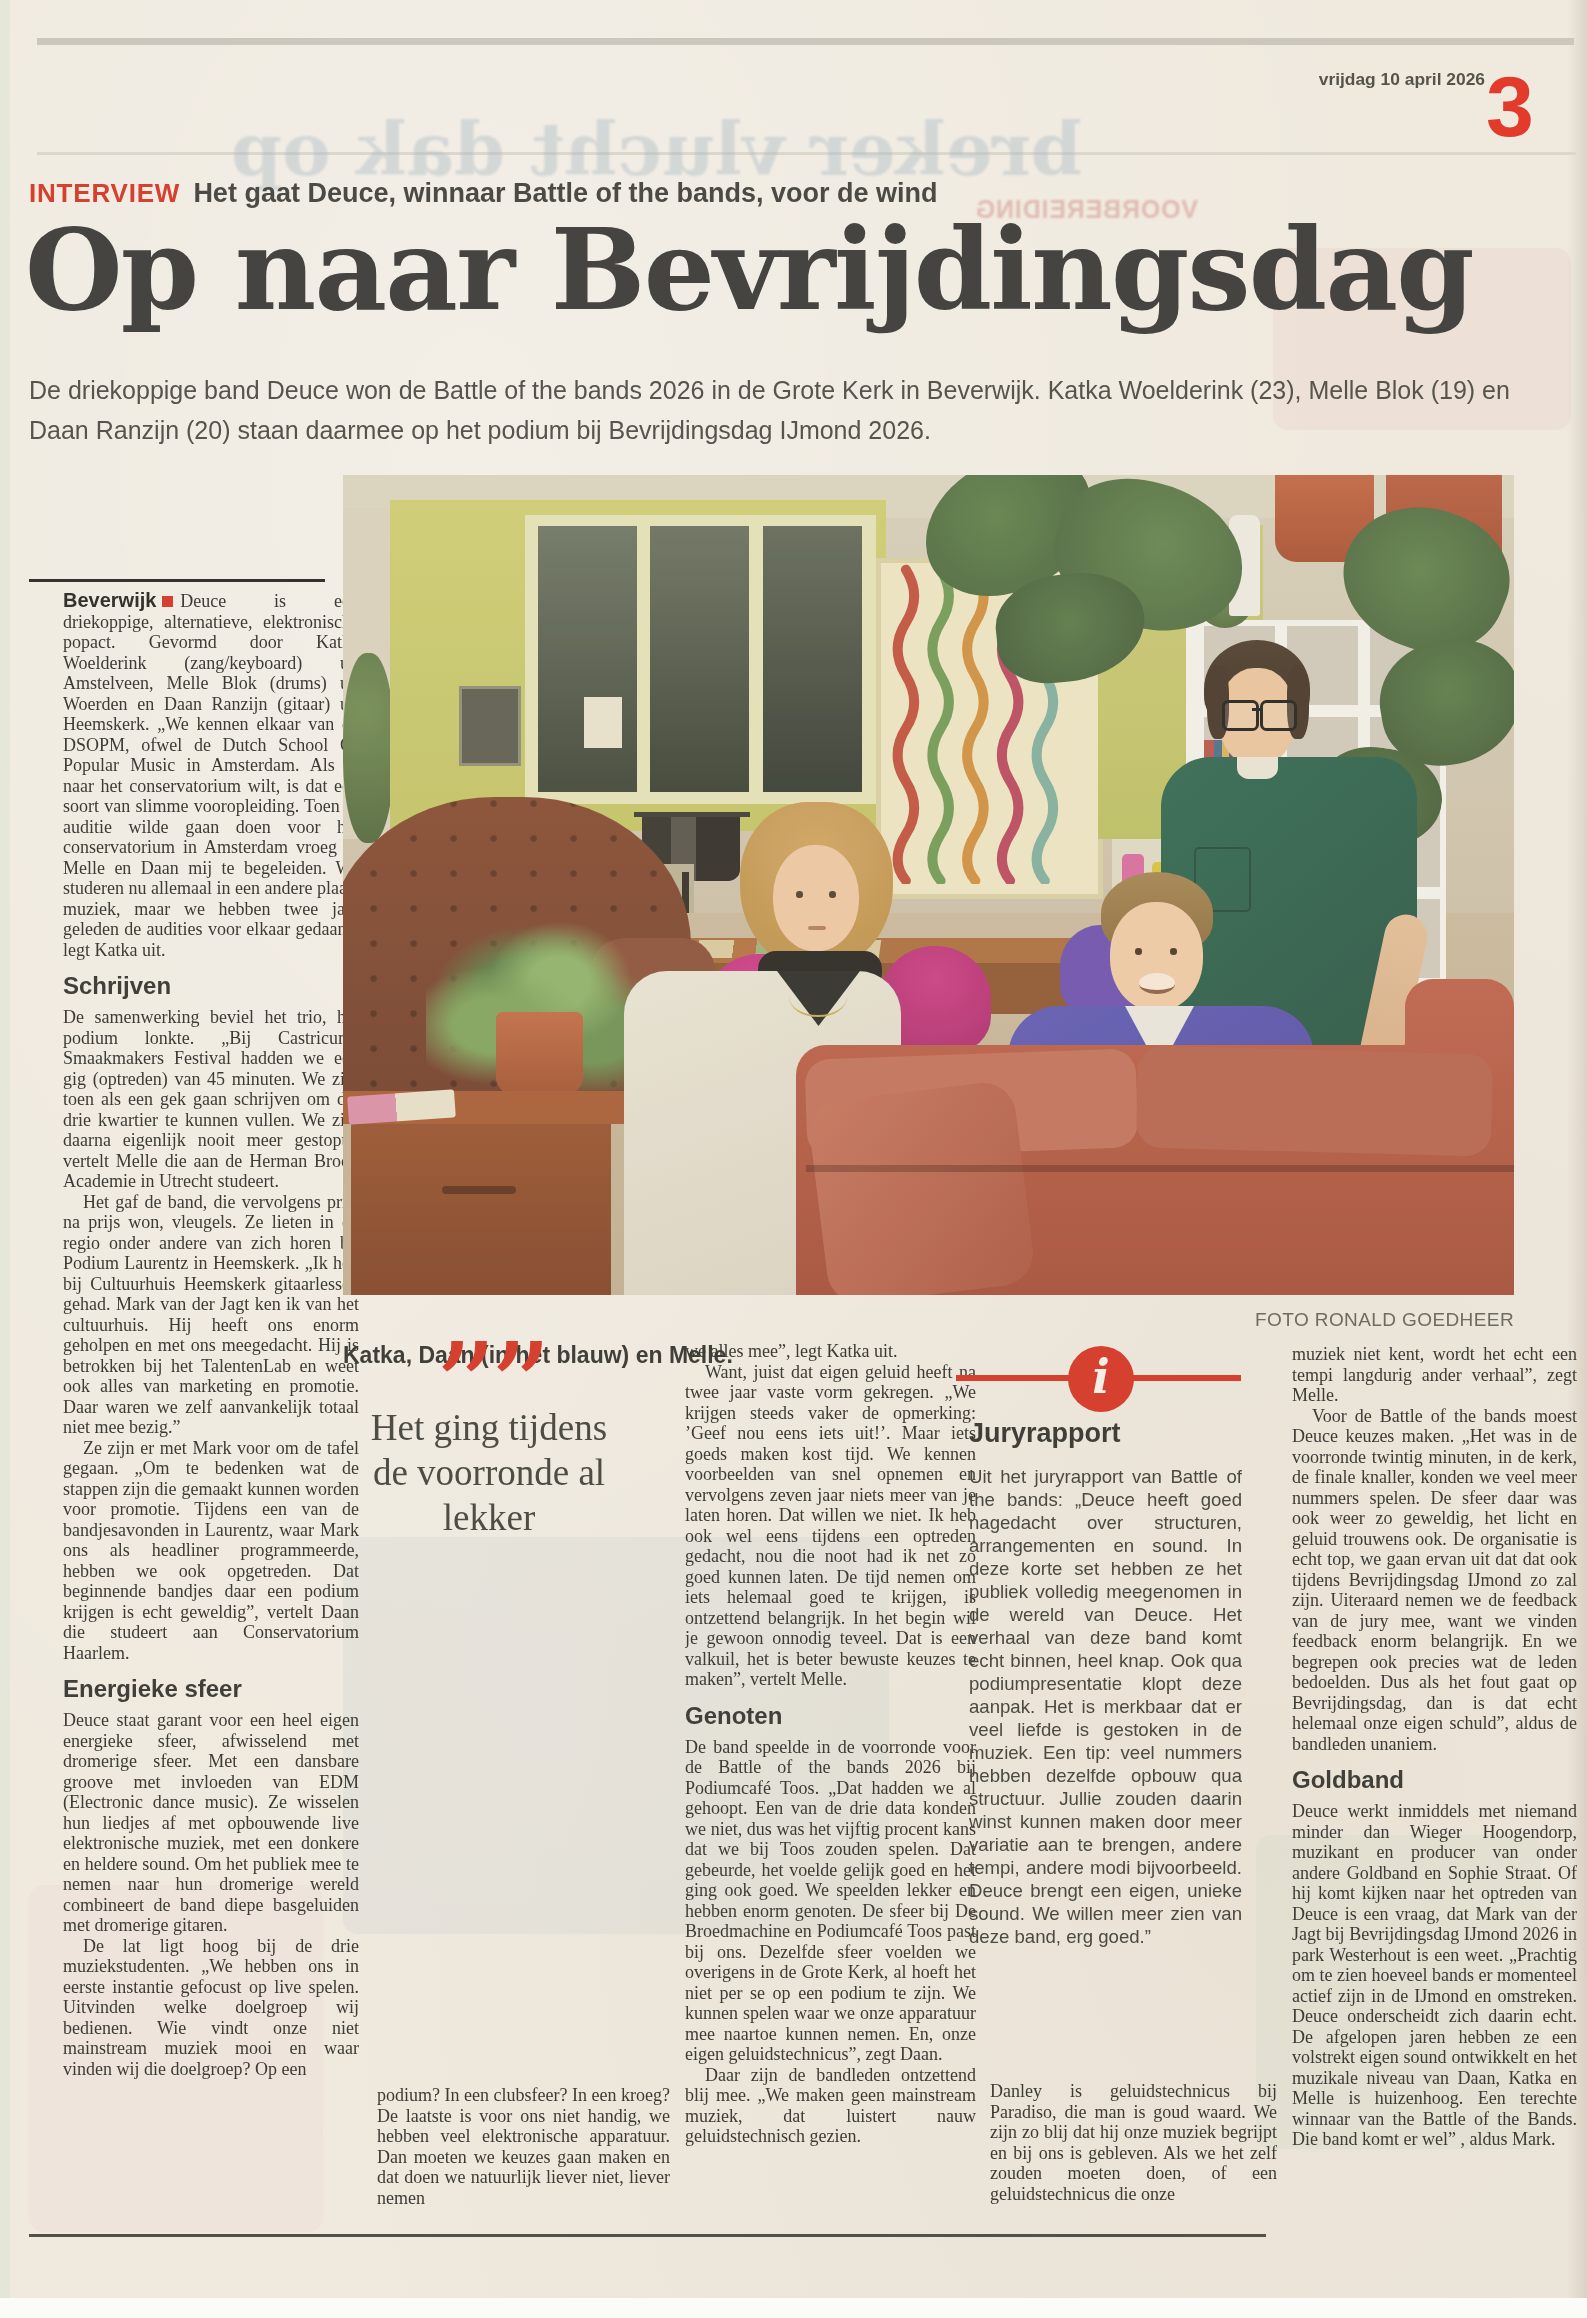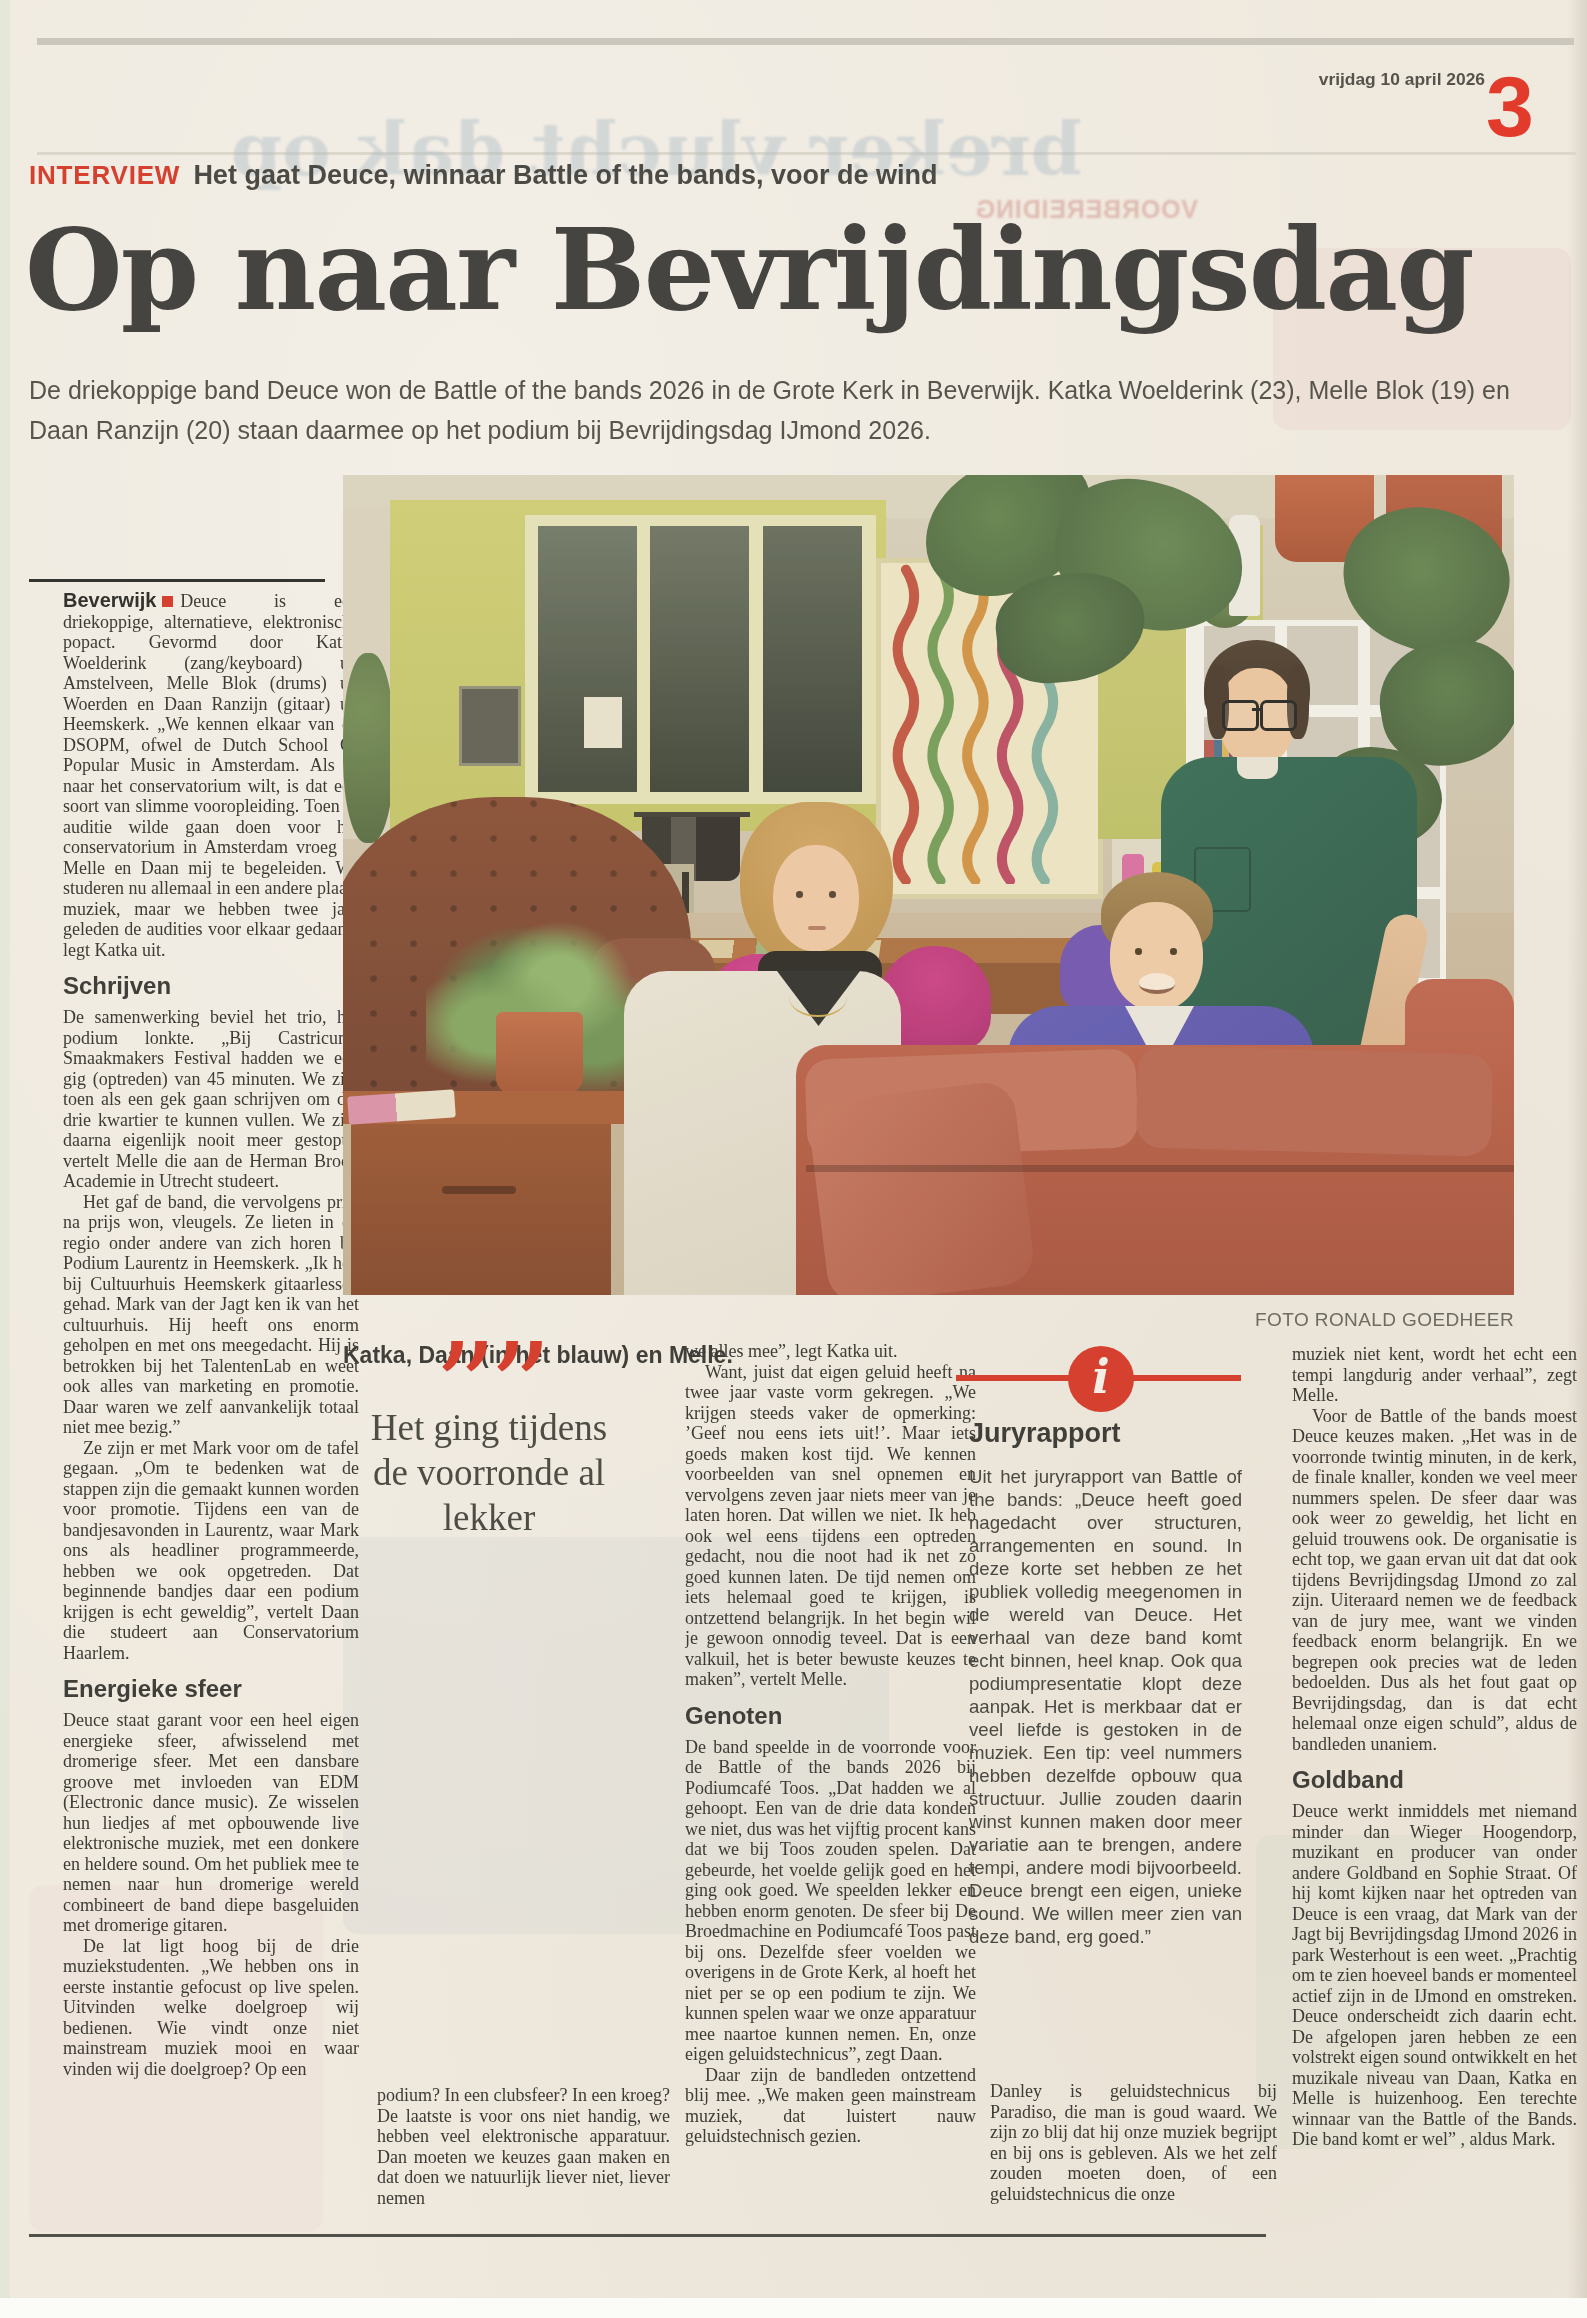--- a/index.html
+++ b/index.html
@@ -93,21 +93,21 @@
   <div class="abs tint" style="left:1256px;top:1835px;width:285px;height:314px;background:rgba(180,205,180,.12);"></div>
 
   <div class="abs topbar" style="left:37px;top:38px;width:1537px;height:7.4px;"></div>
   <div class="abs hdr-date" style="right:102px;top:69px;width:413px;">vrijdag 10 april 2026</div>
   <div class="abs hdr-pagenum" style="left:1486px;top:68px;">3</div>
   <div class="abs rule2" style="left:37px;top:152px;width:1539px;height:2.5px;"></div>
 
   <div class="abs ghost ghost-headline" style="left:231px;top:106px;">breker vlucht dak op</div>
   <div class="abs ghost ghost-kicker" style="left:975px;top:195px;">VOORBEREIDING</div>
 
-  <div class="abs" style="left:29px;top:160px;width:1240px;white-space:nowrap;">
+  <div class="abs" style="left:29px;top:178px;width:1240px;white-space:nowrap;">
     <span class="kicker-label">INTERVIEW</span><span class="kicker-text">Het gaat Deuce, winnaar Battle of the bands, voor de wind</span>
   </div>
 
   <div class="abs headline" style="left:25px;top:208px;width:1546px;">Op naar Bevrijdingsdag</div>
 
   <div class="abs intro" style="left:29px;top:370px;width:1517px;">De driekoppige band Deuce won de Battle of the bands 2026 in de Grote Kerk in Beverwijk. Katka Woelderink (23), Melle Blok (19) en Daan Ranzijn (20) staan daarmee op het podium bij Bevrijdingsdag IJmond 2026.</div>
 
   <div class="abs by-rule" style="left:29px;top:579px;width:296px;height:2.5px;"></div>
 
   <div class="abs bodycol" style="left:29px;top:590px;width:296px;height:1647px;">

